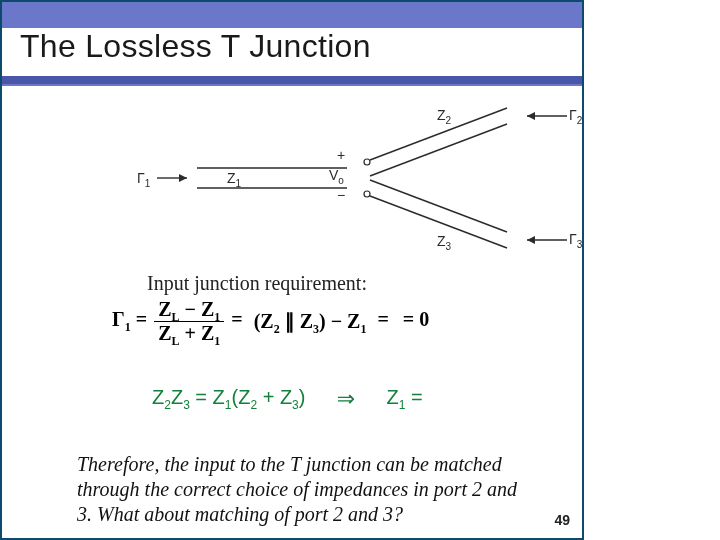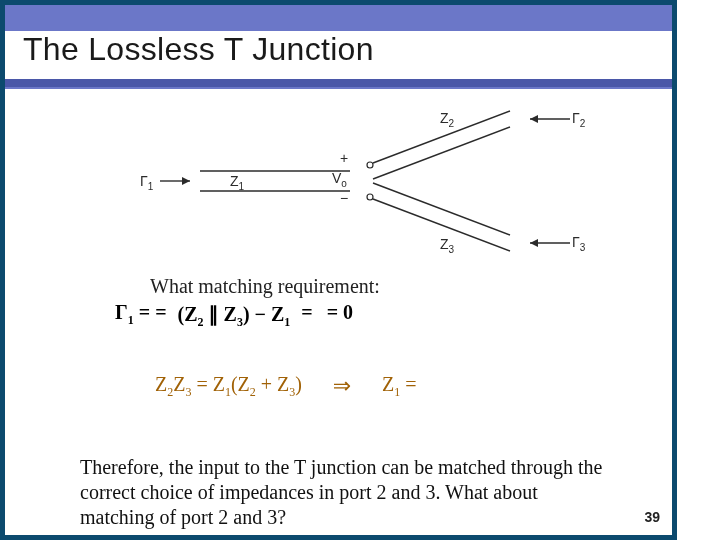--- a/index.html
+++ b/index.html
@@ -7,23 +7,23 @@
     padding: 0;
     width: 720px;
     height: 540px;
     background: #fff;
     font-family: Arial, Helvetica, sans-serif;
     overflow: hidden;
     position: relative;
   }
   .slide {
     position: relative;
-    width: 677px;
+    width: 584px;
     height: 540px;
-    border: 5px solid #0c4a6e;
+    border: 2px solid #0c4a6e;
     box-sizing: border-box;
     background: #fff;
   }
   .topband {
     position: absolute;
     left: 0; top: 0; right: 0;
     height: 26px;
     background: #6b77c8;
   }
   .title {
@@ -89,43 +89,44 @@
     border-top: 1.2px solid #000;
   }
   .sub {
     font-size: 12px;
     vertical-align: sub;
     line-height: 0;
   }
   .eqrow2 {
     position: absolute;
     left: 150px;
-    top: 368px;
+    top: 384px;
     width: 520px;
-    font-family: Liberation Serif, serif;
-    font-size: 20px;
-    color: #a16207;
+    font-family: Liberation Sans, sans-serif;
+    font-size: 20px;
+    color: #15803d;
     white-space: nowrap;
   }
   .arrowgap {
     display: inline-block;
     width: 70px;
     text-align: center;
     font-size: 22px;
     vertical-align: middle;
   }
   .bodytext {
     position: absolute;
     left: 75px;
     top: 450px;
     right: 60px;
     font-family: "Times New Roman", Times, serif;
     font-size: 20px;
     color: #111;
     line-height: 1.25;
+    font-style: italic;
   }
   .pagenum {
     position: absolute;
     right: 12px;
     bottom: 10px;
     font-size: 14px;
     font-weight: bold;
     color: #222;
   }
   .dlabel {
@@ -186,38 +187,42 @@
     <line x1="233" y1="98" x2="370" y2="150" stroke="#2b2b2b" stroke-width="1.4"></line>
     <line x1="430" y1="142" x2="390" y2="142" stroke="#2b2b2b" stroke-width="1.4" marker-end="url(#ah)"></line>
     <text x="300" y="148" class="dlabel">
       <tspan>Z</tspan><tspan class="dsub" dy="4">3</tspan>
     </text>
     <text x="432" y="146" class="dlabel">
       <tspan>Γ</tspan><tspan class="dsub" dy="4">3</tspan>
     </text>
   </svg>
 
-  <div class="subhead">What matching requirement:</div>
+  <div class="subhead">Input junction requirement:</div>
 
   <div class="eqblock">
     <span>Γ</span><span class="sub">1</span>
     =
+    <span class="frac">
+      <span class="num"><span>Z</span><span class="sub">L</span> − <span>Z</span><span class="sub">1</span></span>
+      <span class="den"><span>Z</span><span class="sub">L</span> + <span>Z</span><span class="sub">1</span></span>
+    </span>
     =
     <span class="frac">
       <span class="num">(<span>Z</span><span class="sub">2</span> ∥ <span>Z</span><span class="sub">3</span>) − <span>Z</span><span class="sub">1</span></span>
     </span>
     =
     <span class="frac">
     </span>
     <span>= 0</span>
   </div>
 
   <div class="eqrow2">
     <span>Z</span><span class="sub">2</span><span>Z</span><span class="sub">3</span>
     = <span>Z</span><span class="sub">1</span>(<span>Z</span><span class="sub">2</span> + <span>Z</span><span class="sub">3</span>)
     <span class="arrowgap">⇒</span>
     <span>Z</span><span class="sub">1</span> =
   </div>
 
   <div class="bodytext">Therefore, the input to the T junction can be matched through the correct choice of impedances in port 2 and 3. What about matching of port 2 and 3?</div>
 
-  <div class="pagenum">39</div>
+  <div class="pagenum">49</div>
 </div>
 
 </body></html>

